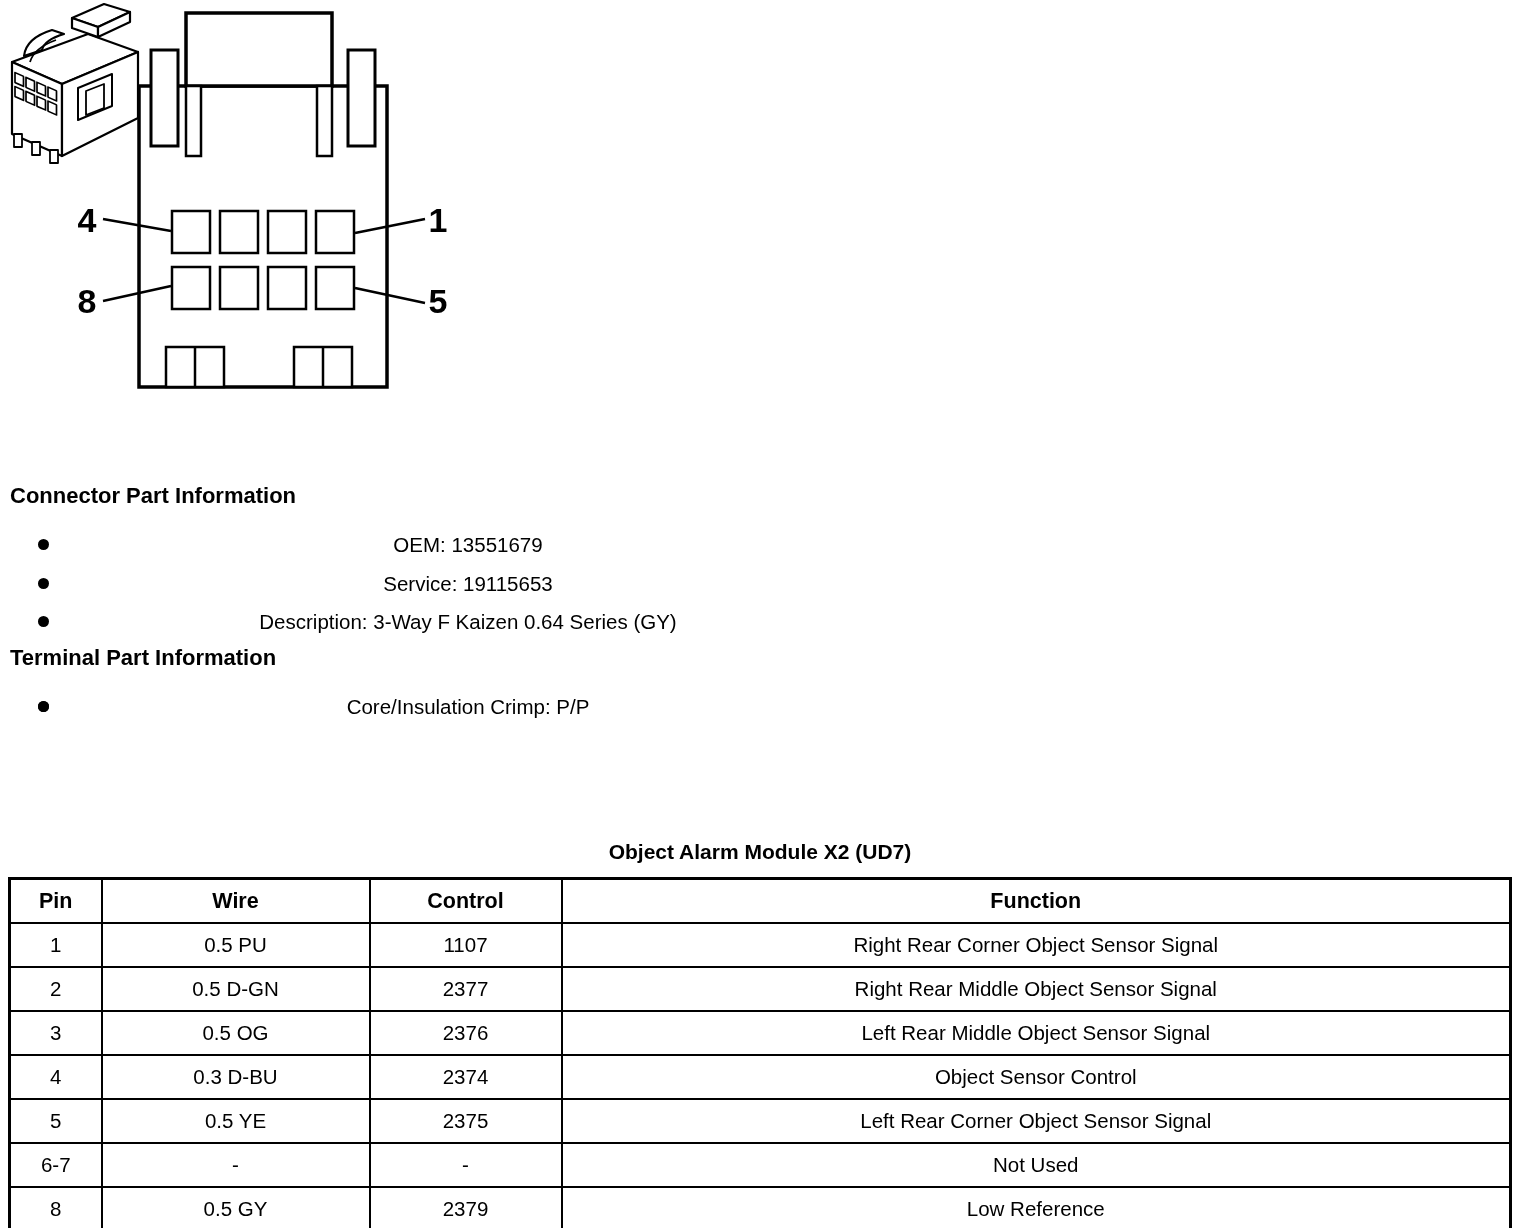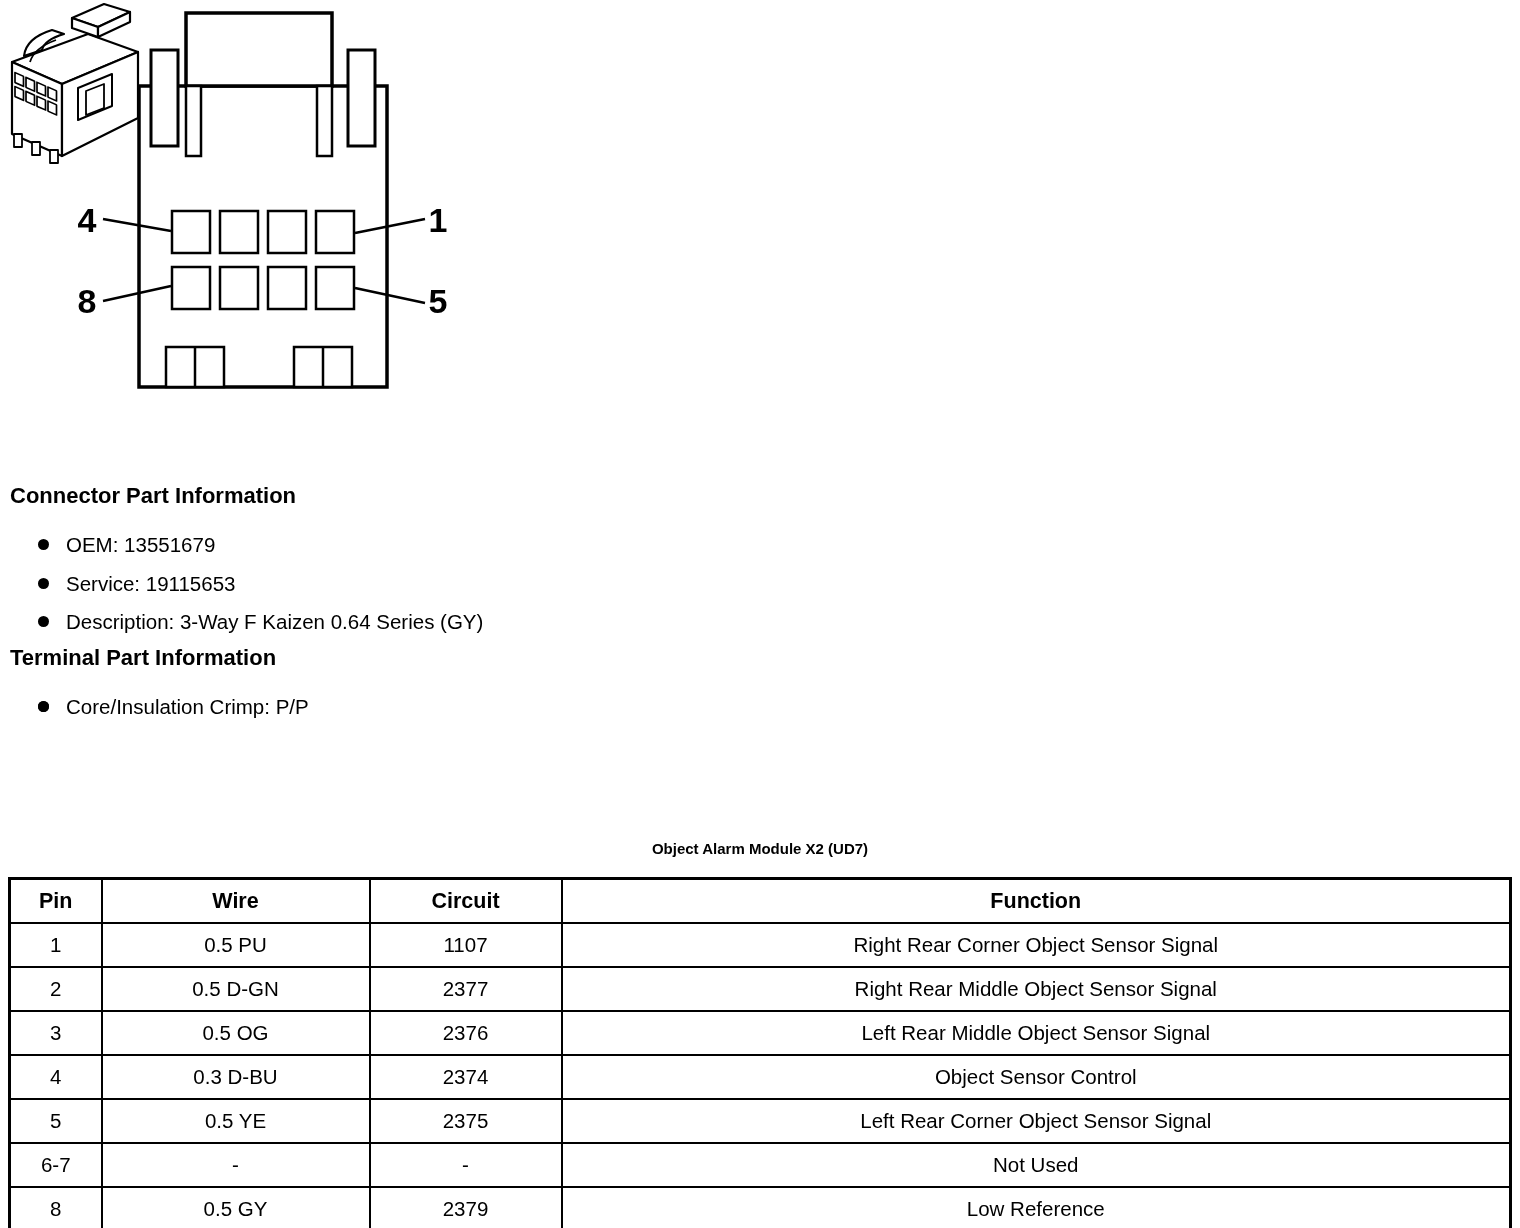--- a/index.html
+++ b/index.html
@@ -32,21 +32,21 @@
   
   .info-section { position: absolute; left: 10px; width: 860px; }
   #connector-section { top: 484px; }
   #terminal-section  { top: 646px; }
   .section-heading {
     margin: 0 0 24px 0;
     font-size: 22px;
     font-weight: bold;
     line-height: 1.1;
   }
-  .bullet-list { margin: 0; padding: 0; list-style: none; }
+  .bullet-list { margin: 0; padding: 0; list-style: none; text-align: center; }
   .bullet-list li {
     position: relative;
     margin: 0 0 13px 28px;
     padding-left: 28px;
     font-size: 20.5px;
     line-height: 1.25;
   }
   .bullet-dot {
     position: absolute;
     left: 0;
@@ -58,21 +58,21 @@
     display: block;
   }
 
   
   #table-title {
     position: absolute;
     top: 840px;
     left: 0;
     width: 1520px;
     text-align: center;
-    font-size: 15px;
+    font-size: 21px;
     font-weight: bold;
   }
   #pin-table {
     position: absolute;
     top: 877px;
     left: 8px;
     width: 1504px;
     border-collapse: collapse;
     table-layout: fixed;
     font-size: 20.5px;
@@ -216,21 +216,21 @@
     <colgroup>
       <col style="width:92px">
       <col style="width:268px">
       <col style="width:192px">
       <col>
     </colgroup>
     <thead>
       <tr>
         <th>Pin</th>
         <th>Wire</th>
-        <th>Circuit</th>
+        <th>Control</th>
         <th>Function</th>
       </tr>
     </thead>
     <tbody>
       <tr>
         <td>1</td>
         <td>0.5 PU</td>
         <td>1107</td>
         <td class="fn">Right Rear Corner Object Sensor Signal</td>
       </tr>

